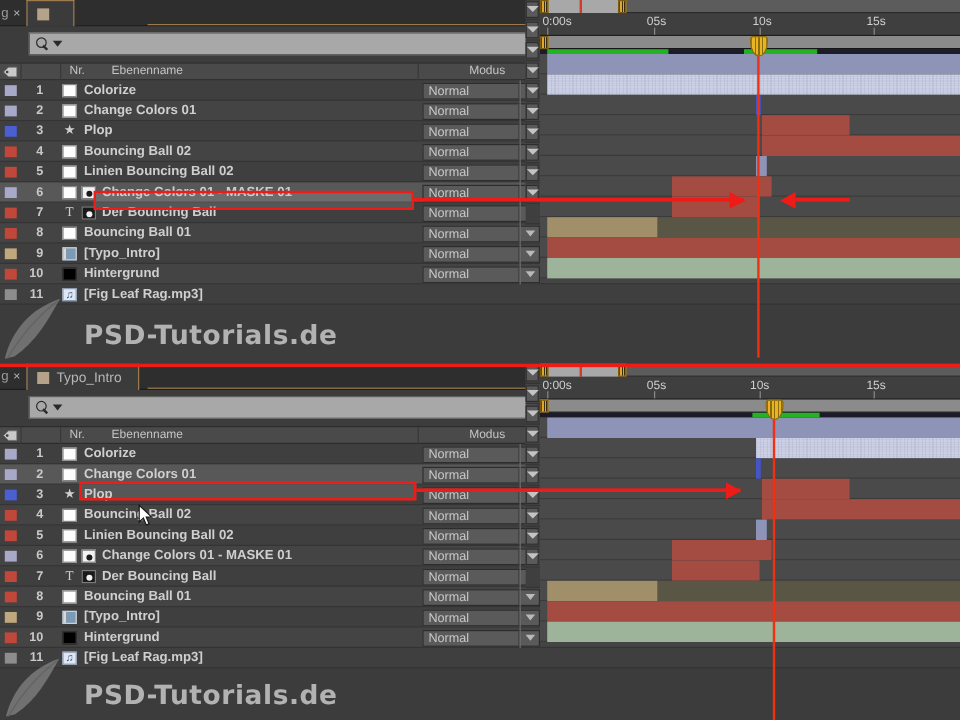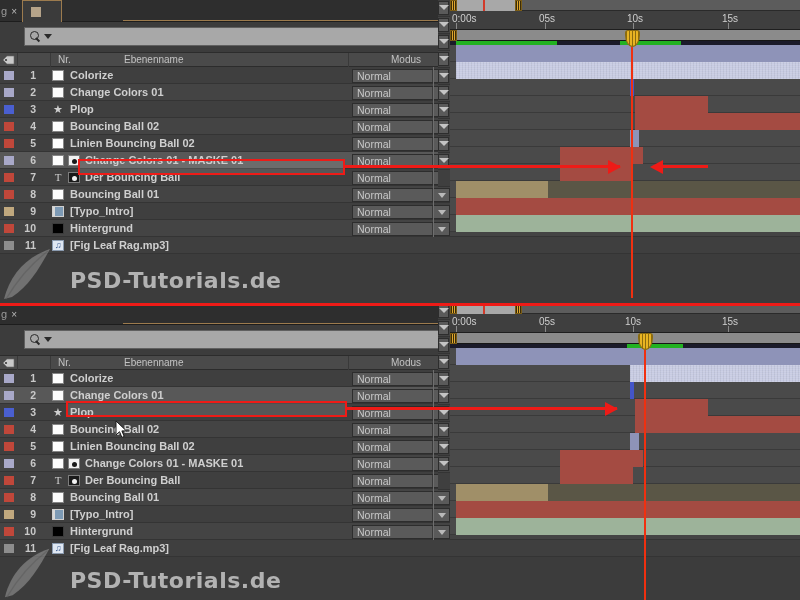--- a/index.html
+++ b/index.html
@@ -65,21 +65,21 @@
   }
 
   
   .colhead {
     position: relative; height: 15px; background: #4a4a4a;
     border-top: 1px solid #2c2c2c; border-bottom: 1px solid #2c2c2c;
     color: #c3c3c3; font-size: 10px;
   }
   .colhead .cell { position: absolute; top: 1px; padding-left: 36px; }
   .ch-nr   { left: 22px; }
-  .ch-name { left: 57px; margin-left: 31px; }
+  .ch-name { left: 57px; }
   .ch-mod  { left: 355px; }
   .colhead .sep { position: absolute; top: 0; width: 1px; height: 15px; background: #393939; }
   .tagicon {
     position: absolute; left: 2px; top: 2px; width: 13px; height: 10px;
   }
 
   
   .rows { position: relative; }
   .row {
     position: relative; height: 17px; border-bottom: 1px solid #343434;
@@ -515,20 +515,24 @@
   </div>
 
   <div class="divider-red" style="top:303px;"></div>
 
   <div class="panel panel-bot">
 
     <div class="tabstrip">
       <div class="tab-prev">
         <span>g</span><span class="x">×</span>
       </div>
+      <div class="tab-active">
+        <span class="tab-swatch"></span>
+        <span class="tab-label">Typo_Intro</span>
+      </div>
       <div class="tabstrip-rest"></div>
     </div>
 
     <div class="toolrow">
       <div class="timecode">
 
         <span class="sub">)</span>
       </div>
       <div class="searchbox">
         <span class="mag"></span>

